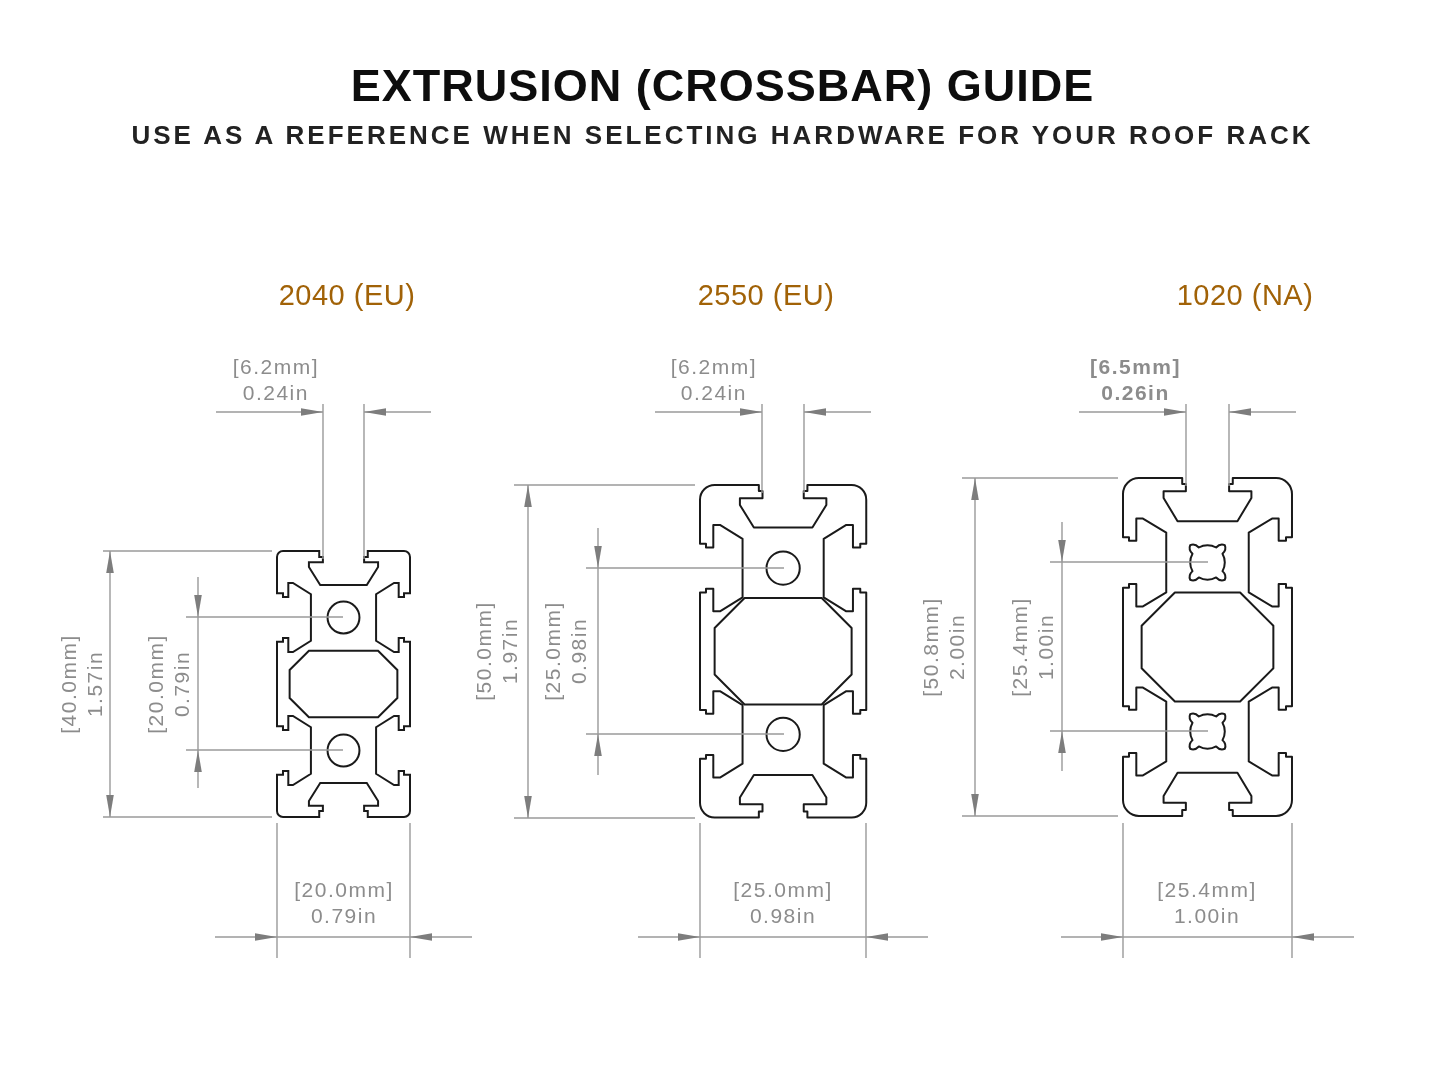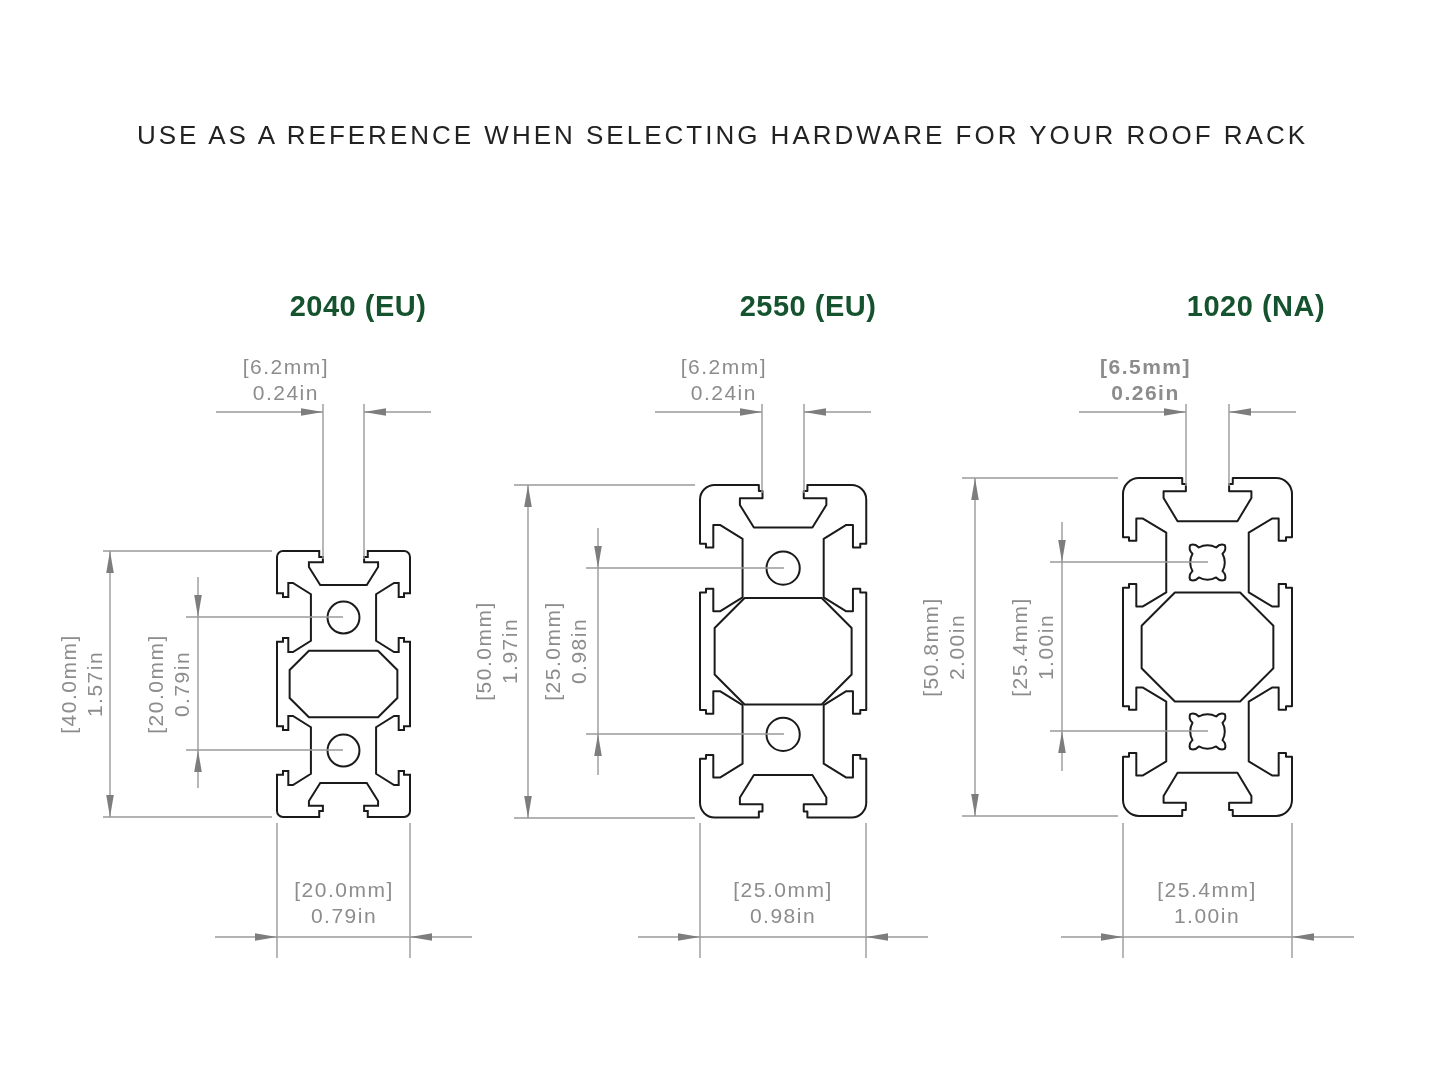--- a/index.html
+++ b/index.html
@@ -1,40 +1,41 @@
 <!DOCTYPE html>
 <html><head>
 <meta charset="utf-8">
 <style>
   html,body{margin:0;padding:0;background:#fff;}
   .page{position:relative;width:1445px;height:1077px;background:#ffffff;overflow:hidden;
         font-family:"Liberation Sans",sans-serif;color:#111;}
   .title{position:absolute;left:0;right:0;top:60px;margin:0;text-align:center;
          font-size:45px;font-weight:700;letter-spacing:1px;color:#0d0d0d;}
   .subtitle{position:absolute;left:0;right:0;top:120px;margin:0;text-align:center;
-            font-size:26px;font-weight:400;letter-spacing:3px;color:#222;}
-  .col-title{position:absolute;margin:12px;transform:translate(-50%,0);
-             font-size:29px;font-weight:700;letter-spacing:0.5px;color:#14532d;white-space:nowrap;}
+            font-size:26px;font-weight:700;letter-spacing:3px;color:#222;}
+  .col-title{position:absolute;margin:1px;transform:translate(-50%,0);
+             font-size:29px;font-weight:400;letter-spacing:0.5px;color:#a16207;white-space:nowrap;}
   .dim-label{position:absolute;font-size:21px;line-height:26px;letter-spacing:1.5px;
              color:#8c8c8c;text-align:center;white-space:nowrap;}
   .dim-label span{display:block;}
-  .anchor-br{transform:translate(-100%,-100%);margin-left:10px;}
+  .anchor-br{transform:translate(-100%,-100%);}
   .anchor-cb{transform:translate(-50%,-100%);}
   .rot{transform:translate(-50%,-50%) rotate(-90deg);}
   svg.drawing{position:absolute;left:0;top:0;}
 </style>
 </head>
 <body>
 
 <div class="page">
 
+  <h1 class="title">EXTRUSION (CROSSBAR) GUIDE</h1>
   <p class="subtitle">USE AS A REFERENCE WHEN SELECTING HARDWARE FOR YOUR ROOF RACK</p>
 
   <h2 class="col-title" style="left:346px;top:278px;">2040 (EU)</h2>
-  <h2 class="col-title" style="left:796px;top:278px;">2550 (EU)</h2>
+  <h2 class="col-title" style="left:765px;top:278px;">2550 (EU)</h2>
   <h2 class="col-title" style="left:1244px;top:278px;">1020 (NA)</h2>
 
   <svg class="drawing" width="1445" height="1077" viewBox="0 0 1445 1077">
 
     <g transform="translate(277,551) scale(6.65)" fill="none" stroke="#1a1a1a" stroke-width="0.3" stroke-linejoin="miter">
       <path d="M 0.9 0
         H 6.35 V 0.9 H 6.9 V 1.7 H 4.8 V 2.4 L 6.5 5.1 H 13.5 L 15.2 2.4 V 1.7 H 13.1 V 0.9 H 13.65 V 0
         H 19.1 A 0.9 0.9 0 0 1 20 0.9
         V 6.35 H 19.1 V 6.9 H 18.3 V 4.8 H 17.6 L 14.9 6.5 V 13.5 L 17.6 15.2 H 18.3 V 13.1 H 19.1 V 13.65 H 20
         V 26.35 H 19.1 V 26.9 H 18.3 V 24.8 H 17.6 L 14.9 26.5 V 33.5 L 17.6 35.2 H 18.3 V 33.1 H 19.1 V 33.65 H 20

